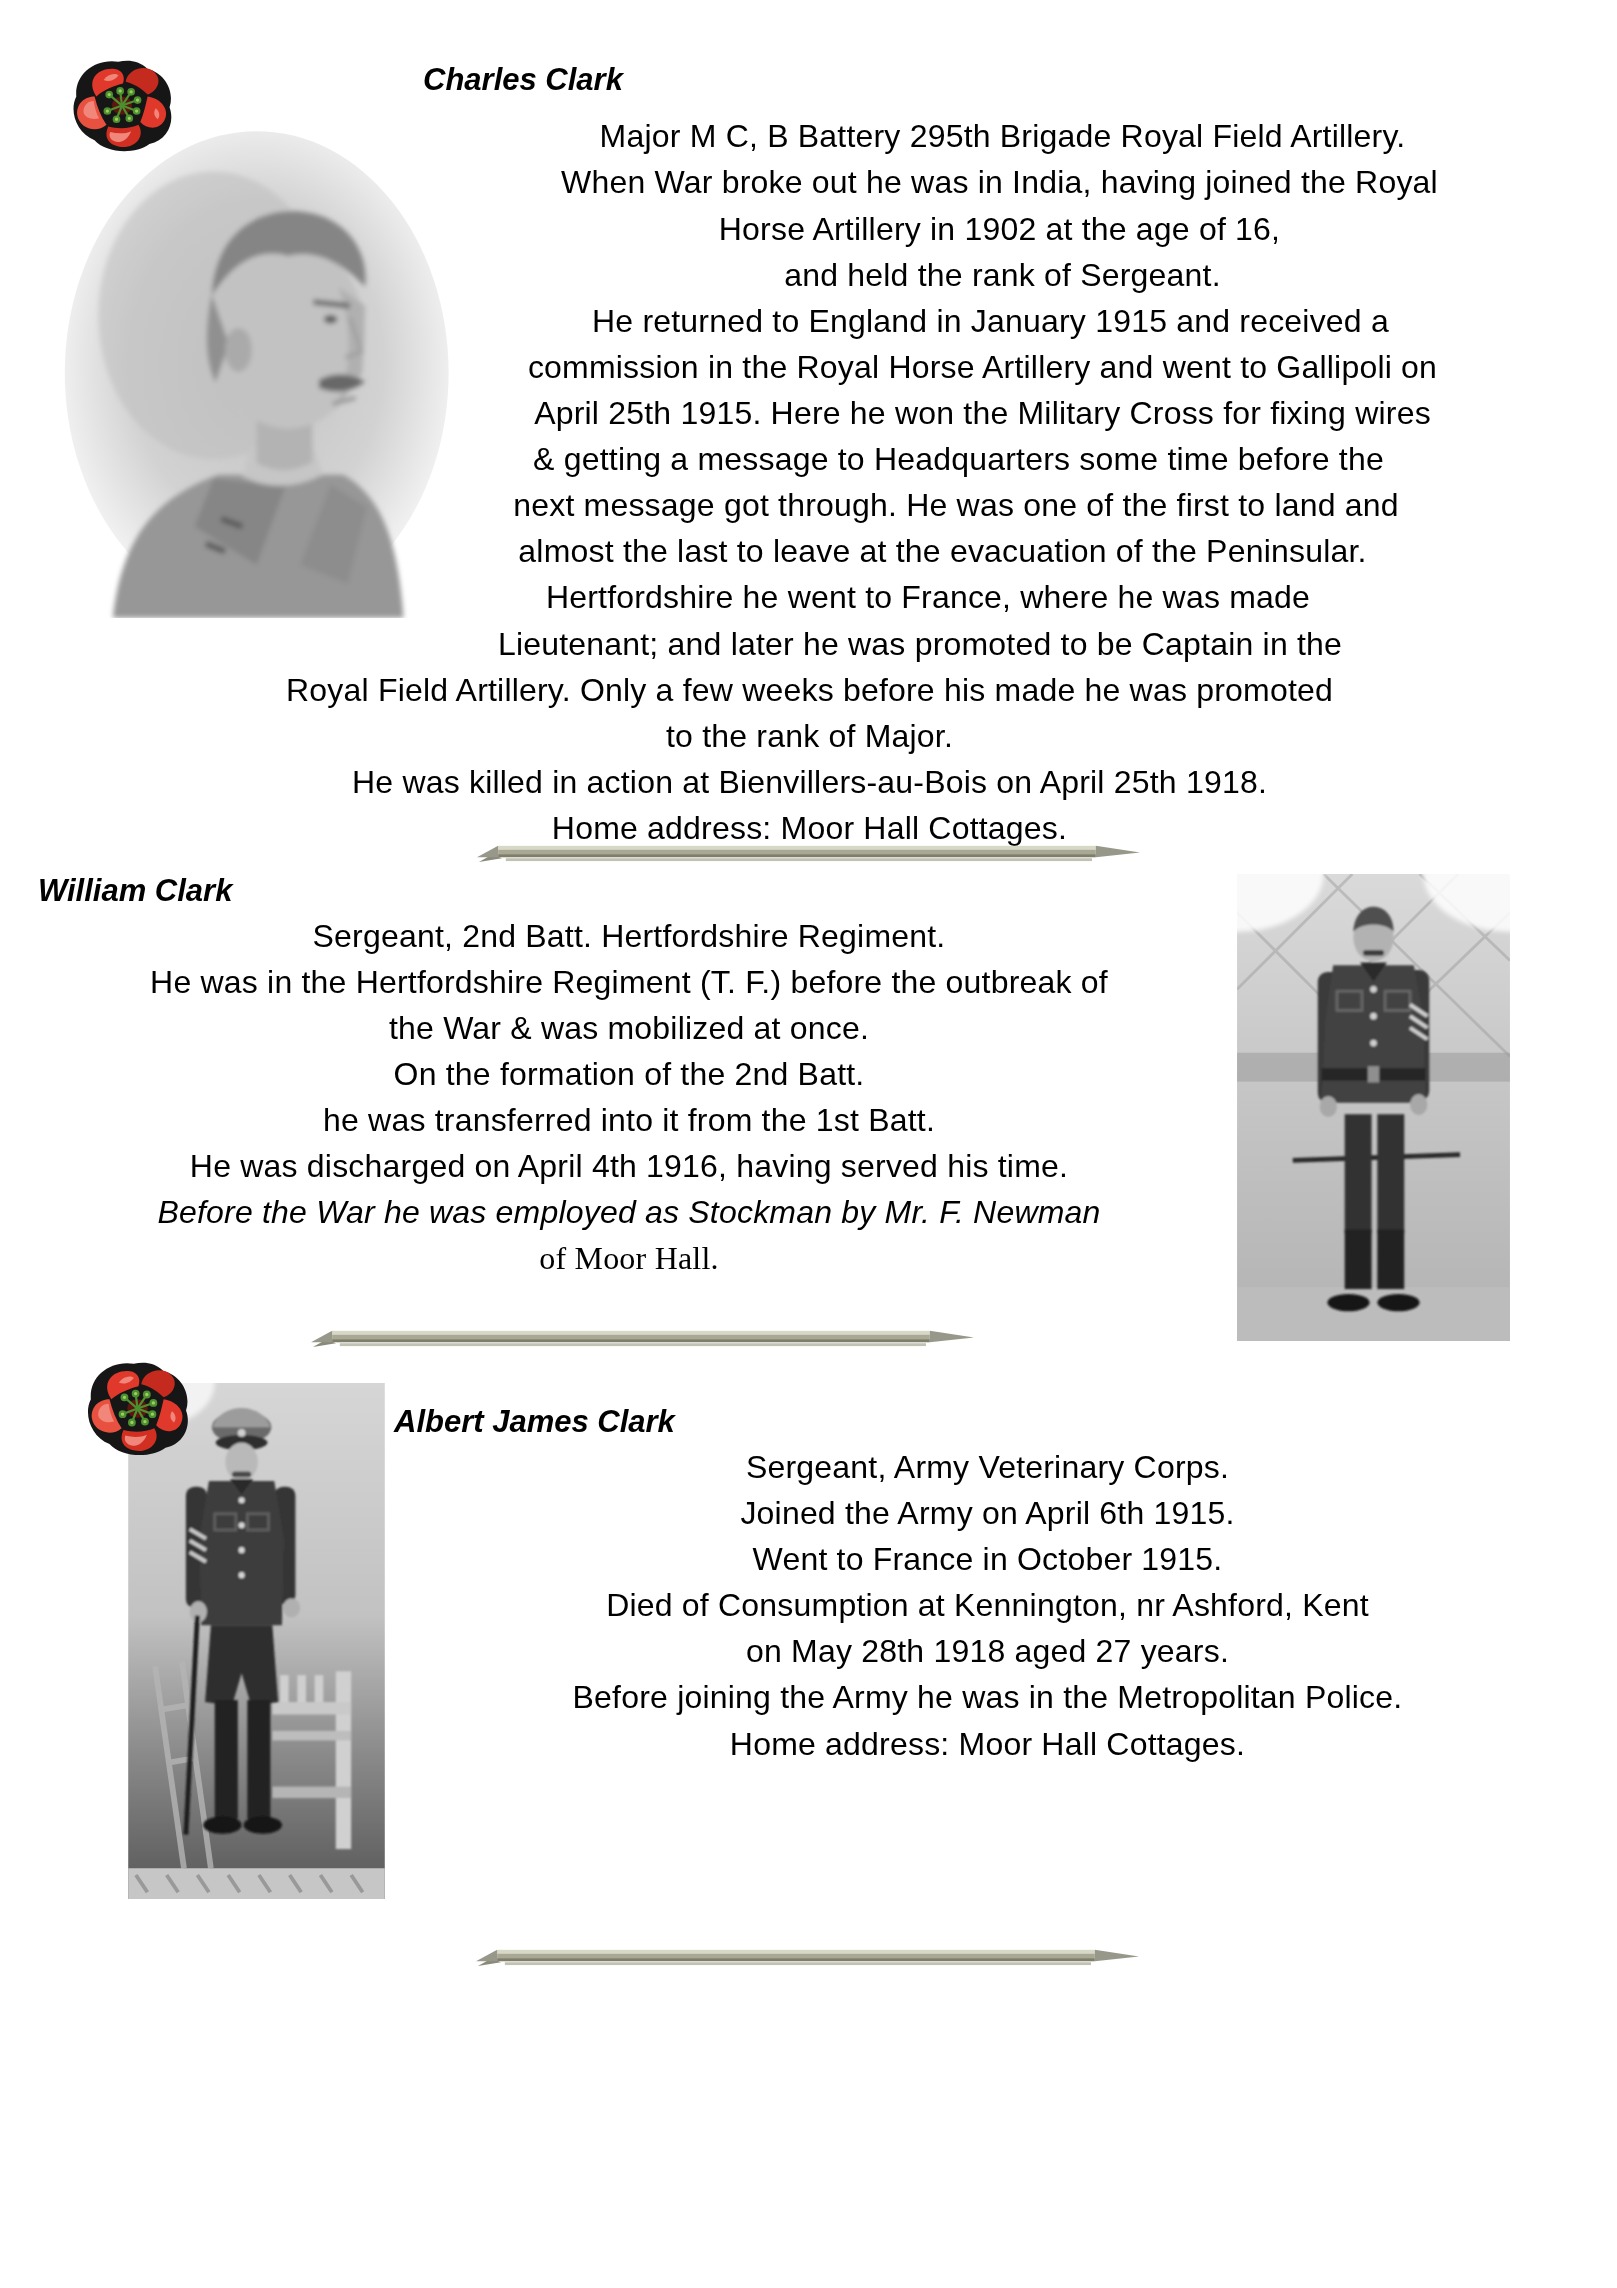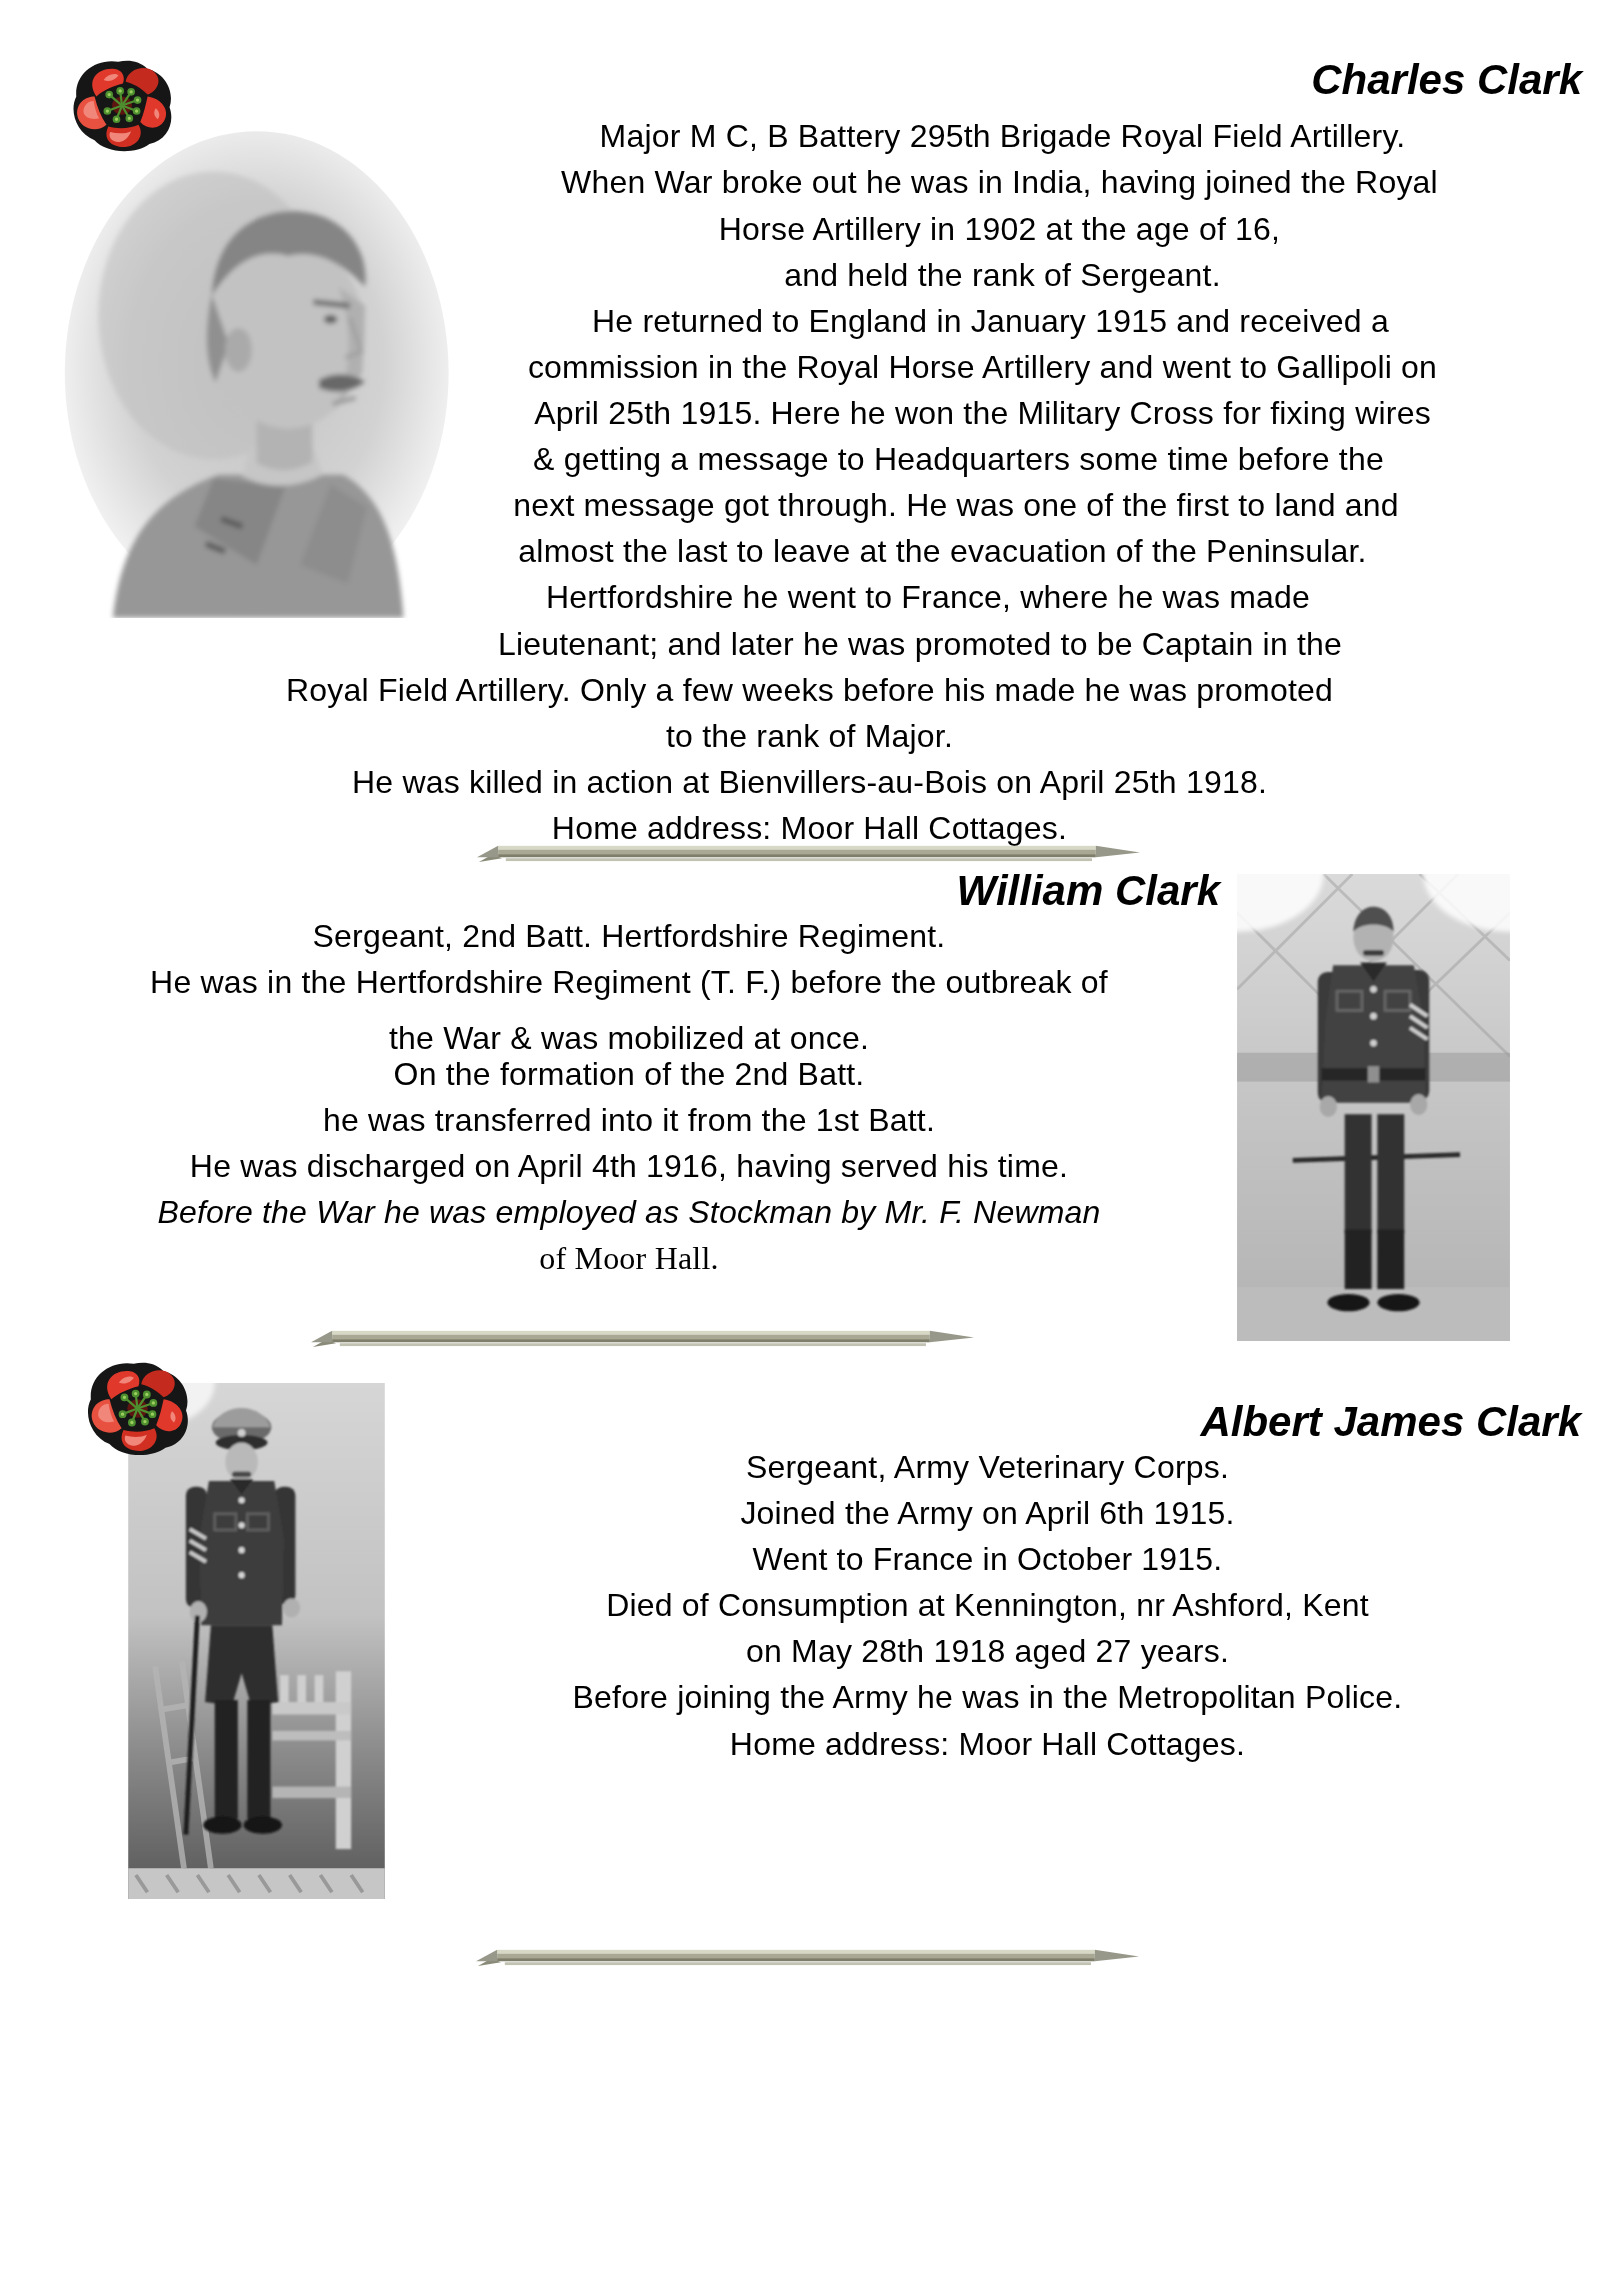--- a/index.html
+++ b/index.html
@@ -18,24 +18,24 @@
     line-height:46px;
     font-size:32px;
     text-align:center;
     white-space:nowrap;
     letter-spacing:0.2px;
   }
   .etitle{
     position:absolute;
     height:48px;
     line-height:48px;
-    font-size:42px;
+    font-size:31px;
     font-weight:bold;
     font-style:italic;
-    text-align:right;
+    text-align:left;
     white-space:nowrap;
   }
   .art{position:absolute;}
   .art svg{display:block;width:100%;height:100%;}
 </style>
 </head>
 <body>
 
 <div class="page">
 
@@ -202,21 +202,21 @@
       </g>
       <ellipse cx="0" cy="0" rx="90" ry="60" fill="#ffffff" opacity="0.85" filter="url(#soft)"></ellipse>
       <ellipse cx="284" cy="0" rx="90" ry="60" fill="#ffffff" opacity="0.85" filter="url(#soft)"></ellipse>
     </svg>
   </div>
 
   <div class="etitle" style="left:38px;top:867px;width:1182px;">William Clark</div>
 
   <div class="tline" style="left:38px;top:913px;width:1182px;">Sergeant, 2nd Batt. Hertfordshire Regiment.</div>
   <div class="tline" style="left:38px;top:959px;width:1182px;">He was in the Hertfordshire Regiment (T. F.) before the outbreak of</div>
-  <div class="tline" style="left:38px;top:1005px;width:1182px;margin-top:10px;">the War &amp; was mobilized at once.</div>
+  <div class="tline" style="left:38px;top:1005px;width:1182px;">the War &amp; was mobilized at once.</div>
   <div class="tline" style="left:38px;top:1051px;width:1182px;">On the formation of the 2nd Batt.</div>
   <div class="tline" style="left:38px;top:1097px;width:1182px;">he was transferred into it from the 1st Batt.</div>
   <div class="tline" style="left:38px;top:1143px;width:1182px;">He was discharged on April 4th 1916, having served his time.</div>
   <div class="tline" style="left:38px;top:1189px;width:1182px;font-style:italic;">Before the War he was employed as Stockman by Mr. F. Newman</div>
   <div class="tline" style="left:38px;top:1235px;width:1182px;font-family:Liberation Serif, serif;">of Moor Hall.</div>
 
   <div class="art" style="left:311px;top:1327px;width:663px;height:21px;">
     <svg viewBox="0 0 690 22" preserveAspectRatio="none">
       <rect x="30" y="17" width="610" height="3" fill="#c2c2b2"></rect>
       <polygon points="26,17 2,21 16,13" fill="#8a8a78"></polygon>

